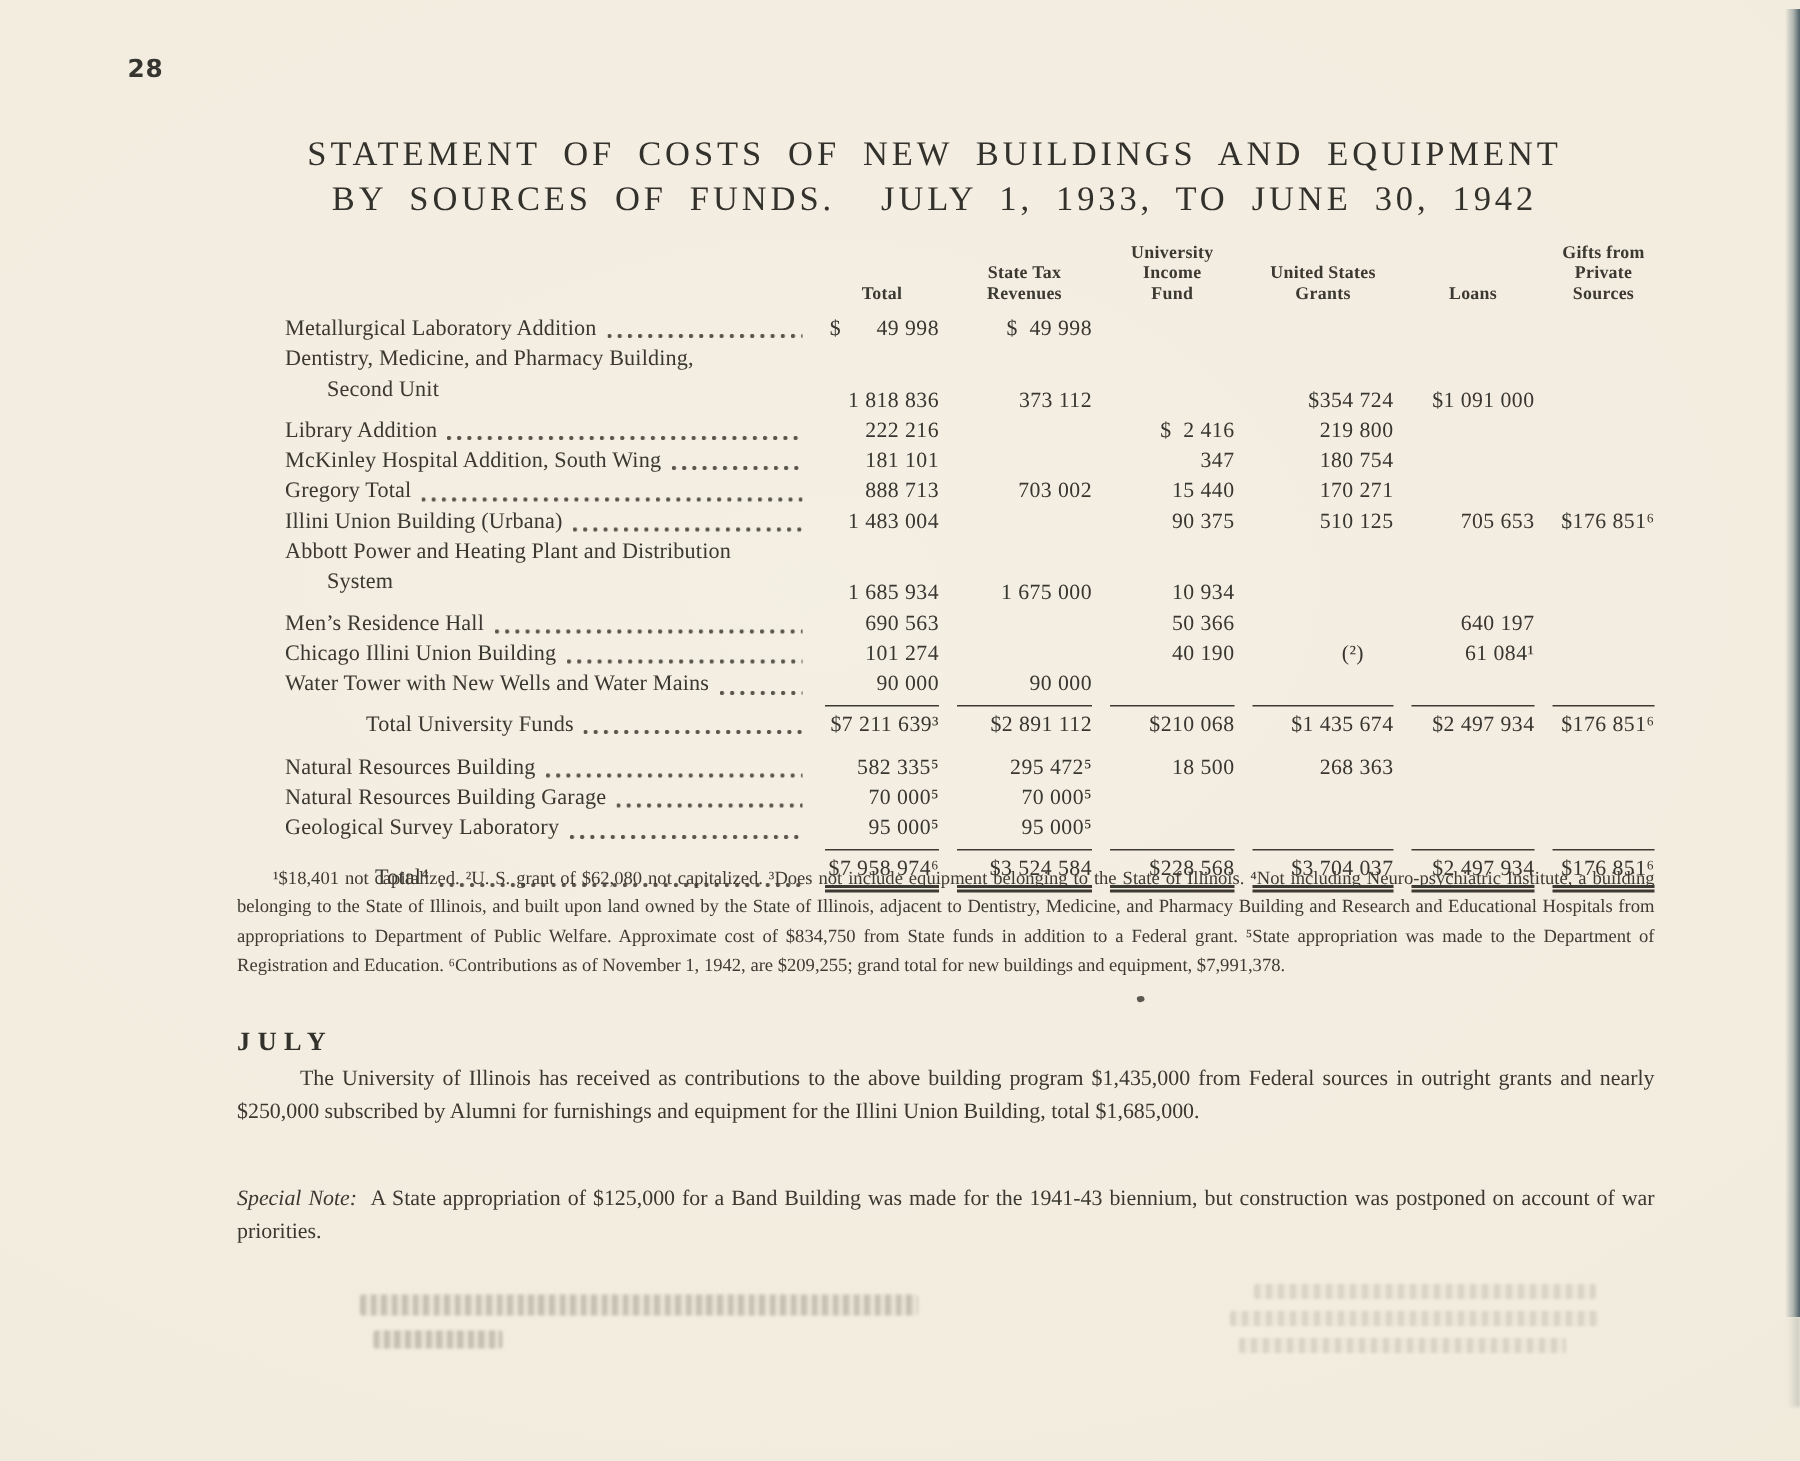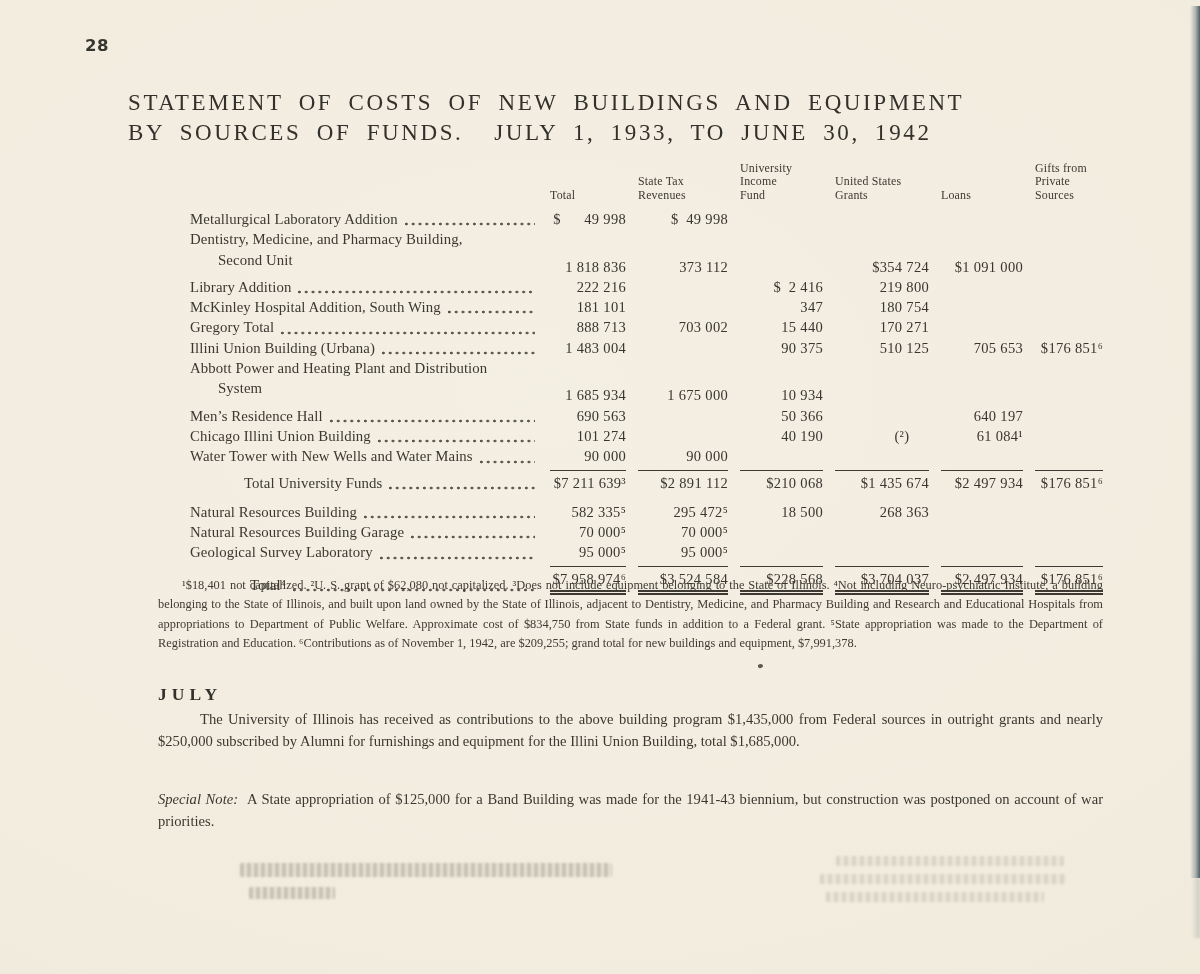--- a/index.html
+++ b/index.html
@@ -7,33 +7,33 @@
   .page {
     position:relative; width:1200px; height:974px; overflow:hidden;
     background: radial-gradient(130% 110% at 45% 40%, #f4efe3 0%, #f1ecde 55%, #efe8d8 90%, #ece5d3 100%);
     color:#3a3831;
   }
   .pagenum {
     position:absolute; left:85px; top:36px;
     font-family:"DejaVu Sans","Liberation Sans",sans-serif;
     font-weight:bold; font-size:16.5px; color:#37352f; letter-spacing:0.5px;
   }
-  .title { position:absolute; left:128px; top:88px; width:990px; }
+  .title { position:absolute; left:128px; top:88px; width:990px; text-align:center; }
   .title .t1, .title .t2 {
     white-space:pre; font-size:23px; line-height:30px;
     letter-spacing:2.6px; word-spacing:7px; color:#33312b;
   }
   
   table.costs {
     position:absolute; left:158px; top:150px; width:945px;
     border-collapse:collapse; table-layout:fixed;
   }
   thead th { height:53px; vertical-align:bottom; padding:0 0 6px 12px; font-weight:normal; }
   thead th.lc { padding:0; }
-  .hdr { white-space:pre-line; text-align:left; font-size:11.9px; line-height:13.8px; letter-spacing:0.2px; color:#3b3932; }
+  .hdr { white-space:pre-line; text-align:center; font-size:11.9px; line-height:13.8px; letter-spacing:0.2px; color:#3b3932;font-weight:bold; }
   tbody td { vertical-align:bottom; padding:0; }
   td.vc, th.vc { padding-left:12px; }
   .lr { display:flex; line-height:20.3px; font-size:14.8px; letter-spacing:0.1px;margin-left:32px; }
   .lbl { white-space:pre; }
   .ind1 { padding-left:28px;flex-direction:column; }
   .ind2 { padding-left:54px; }
   .ind3 { padding-left:60px; }
   .leader {
     flex:1 1 auto; height:4px; align-self:flex-end; margin:0 3px 3px 7px;
     background-image: radial-gradient(circle at 1.3px 2px, rgba(62,59,51,0.85) 1.15px, rgba(62,59,51,0) 1.7px);

